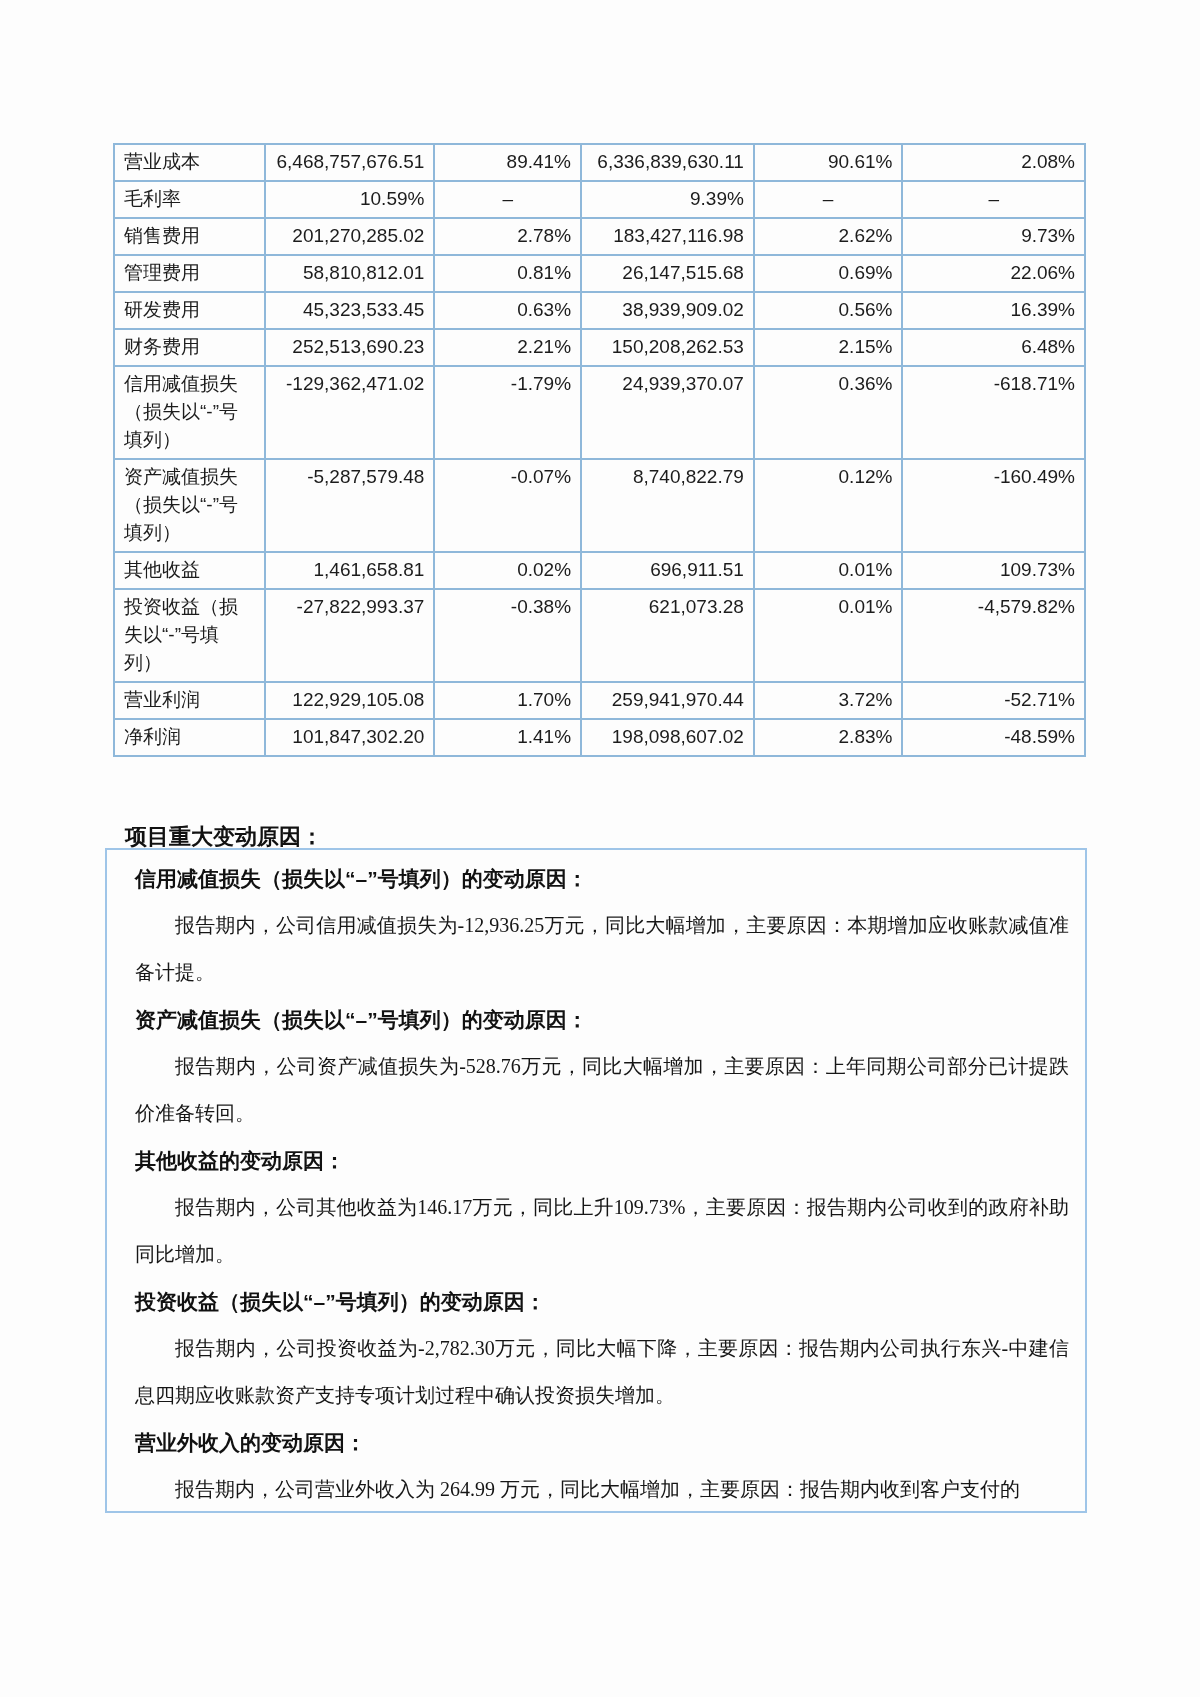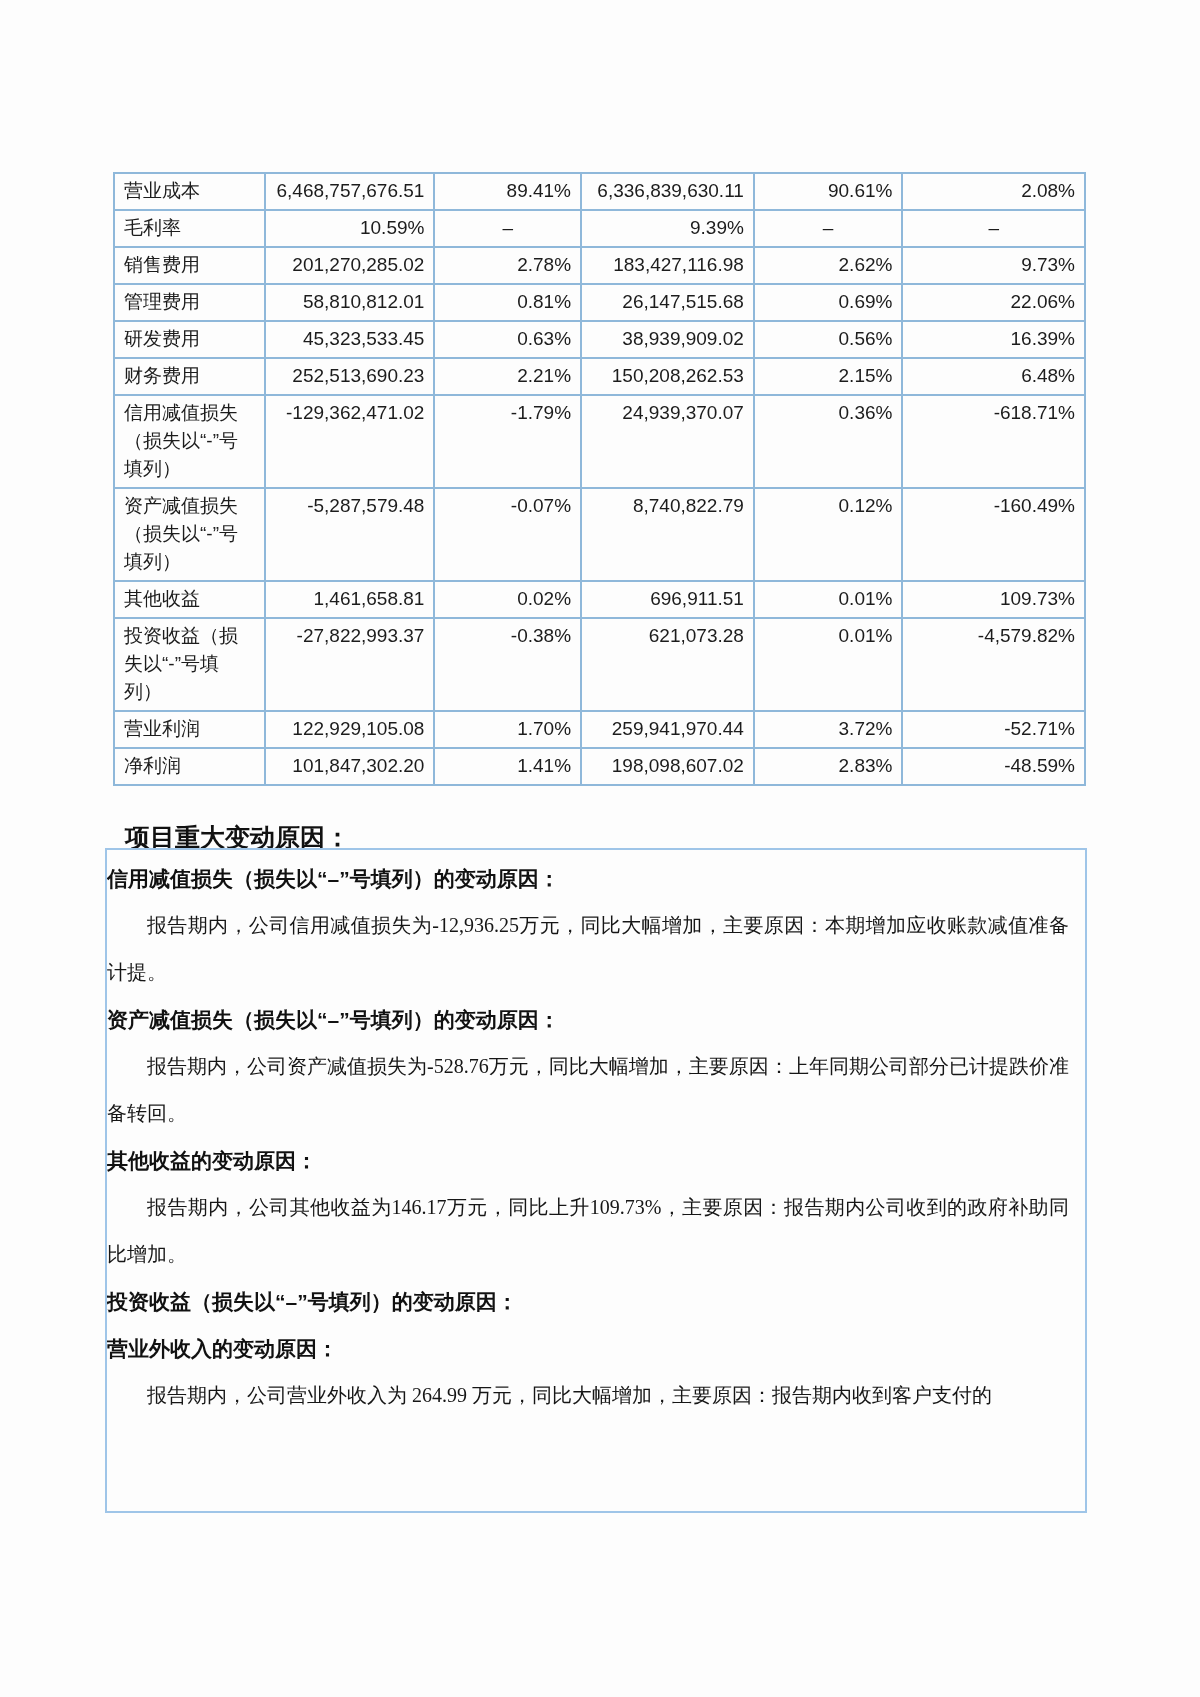--- a/index.html
+++ b/index.html
@@ -16,50 +16,50 @@
     position:relative;
     overflow:hidden;
   }
   .page{position:absolute;inset:0;}
 
   
   .fin-table{
     position:absolute;left:113px;top:143px;width:973px;
     border-collapse:collapse;table-layout:fixed;
     font-family:"Liberation Sans", sans-serif;
-    font-size:19px;color:#1c1c1c;margin-top:29px;
+    font-size:19px;color:#1c1c1c;
   }
   .fin-table td{
     border:2px solid var(--table-border);
     padding:3px 9px 4px 9px;
     vertical-align:top;
     line-height:28px;
     overflow:hidden;
     word-break:break-all;
   }
   .fin-table td.label{text-align:left;}
   .fin-table td.num{text-align:right;white-space:nowrap;}
   .fin-table td.dash{text-align:center;}
 
   
   .section-heading{
     position:absolute;left:125px;top:823px;
     font-family:"Liberation Sans", sans-serif;
-    font-weight:bold;font-size:25px;line-height:28px;
+    font-weight:bold;font-size:22px;line-height:28px;
     color:#111;
   }
 
   
   .reasons-box{
     position:absolute;left:105px;top:848px;
     width:982px;height:665px;
     box-sizing:border-box;
     border:2px solid var(--box-border);
     background:#fdfdfd;
-    padding:5px 16px 0 0;
+    padding:5px 16px 0 28px;
     overflow:hidden;
   }
   .block-subheading{
     font-family:"Liberation Sans", sans-serif;
     font-weight:bold;font-size:21px;line-height:47px;
     color:#111;
     white-space:nowrap;
   }
   .block-paragraph{
     font-family:"Liberation Serif", serif;
@@ -186,17 +186,18 @@
   <div class="section-heading">项目重大变动原因：</div>
 
   <div class="reasons-box" id="reasons-box">
       <div class="block-subheading">信用减值损失（损失以“–”号填列）的变动原因：</div>
       <div class="block-paragraph">报告期内，公司信用减值损失为-12,936.25万元，同比大幅增加，主要原因：本期增加应收账款减值准备计提。</div>
       <div class="block-subheading">资产减值损失（损失以“–”号填列）的变动原因：</div>
       <div class="block-paragraph">报告期内，公司资产减值损失为-528.76万元，同比大幅增加，主要原因：上年同期公司部分已计提跌价准备转回。</div>
       <div class="block-subheading">其他收益的变动原因：</div>
       <div class="block-paragraph">报告期内，公司其他收益为146.17万元，同比上升109.73%，主要原因：报告期内公司收到的政府补助同比增加。</div>
       <div class="block-subheading">投资收益（损失以“–”号填列）的变动原因：</div>
+      <div class="block-paragraph">报告期内，公司投资收益为-2,782.30万元，同比大幅下降，主要原因：报告期内公司执行东兴-中建信息四期应收账款资产支持专项计划过程中确认投资损失增加。</div>
       <div class="block-subheading">营业外收入的变动原因：</div>
       <div class="block-paragraph">报告期内，公司营业外收入为 264.99 万元，同比大幅增加，主要原因：报告期内收到客户支付的</div>
     </div>
 
 </div>
 
 </body></html>

